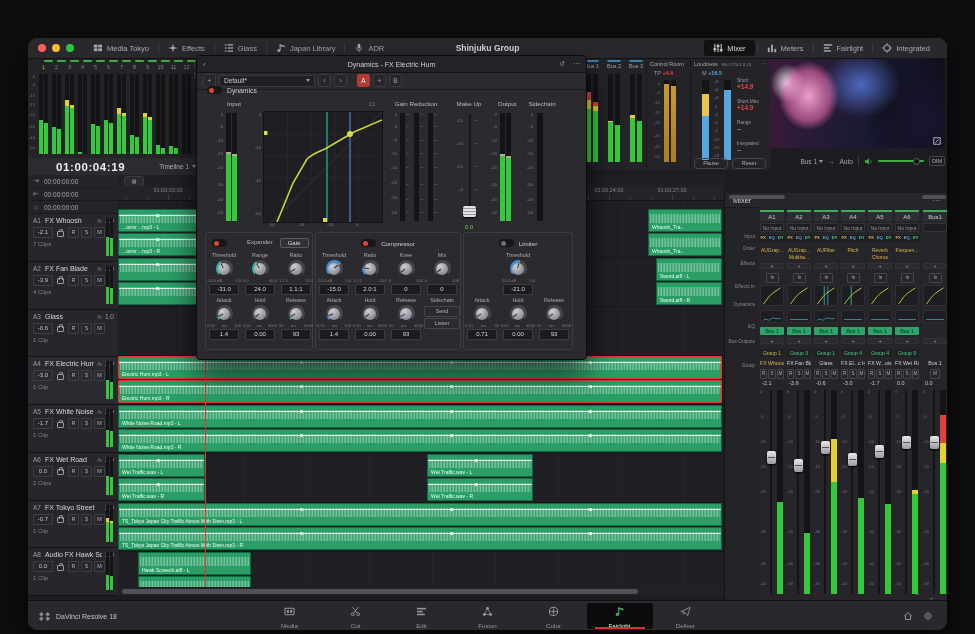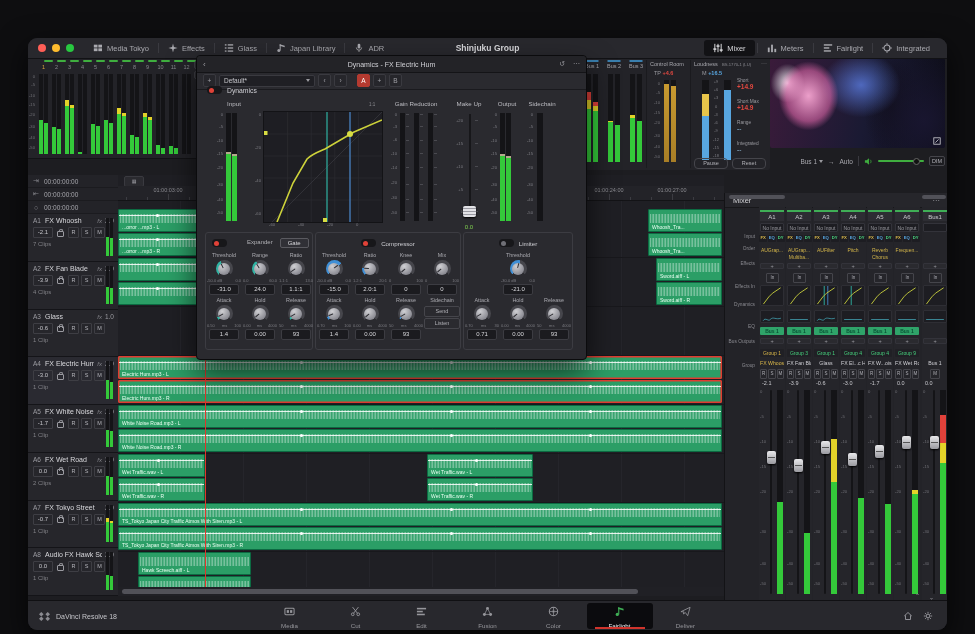--- a/index.html
+++ b/index.html
@@ -367,20 +367,27 @@
           <div class="seg" style="background: rgb(52, 201, 58); height: 5.6px; bottom: 0px;"></div>
         </div>
         <div class="mb-dash" style="left: 158.5px;"></div>
         <div class="mb-num" style="left: 152px;">12</div>
         <div class="vbar" style="left: 153.5px; top: 16px; width: 4px; height: 80px;"></div>
         <div class="vbar" style="left: 158.5px; top: 16px; width: 4px; height: 80px;"></div>
         <div class="mb-btn" style="right: 2px; top: 3px;">×</div>
         <div class="mb-btn" style="right: 2px; top: 13px;">+</div>
       </div>
 
+    <div class="abs tcbar">
+      <span class="tc-big">01:00:04:19</span>
+      <span class="tl-sel">
+        <span>Timeline 1</span>
+          <span class="chevd"></span>
+      </span>
+    </div>
 
     <div class="abs tcrows" id="tcRows">
         <div class="tcrow">
           <span class="ic">⇥</span>
           <span>00:00:00:00</span>
         </div>
         <div class="tcrow">
           <span class="ic">⇤</span>
           <span>00:00:00:00</span>
         </div>

